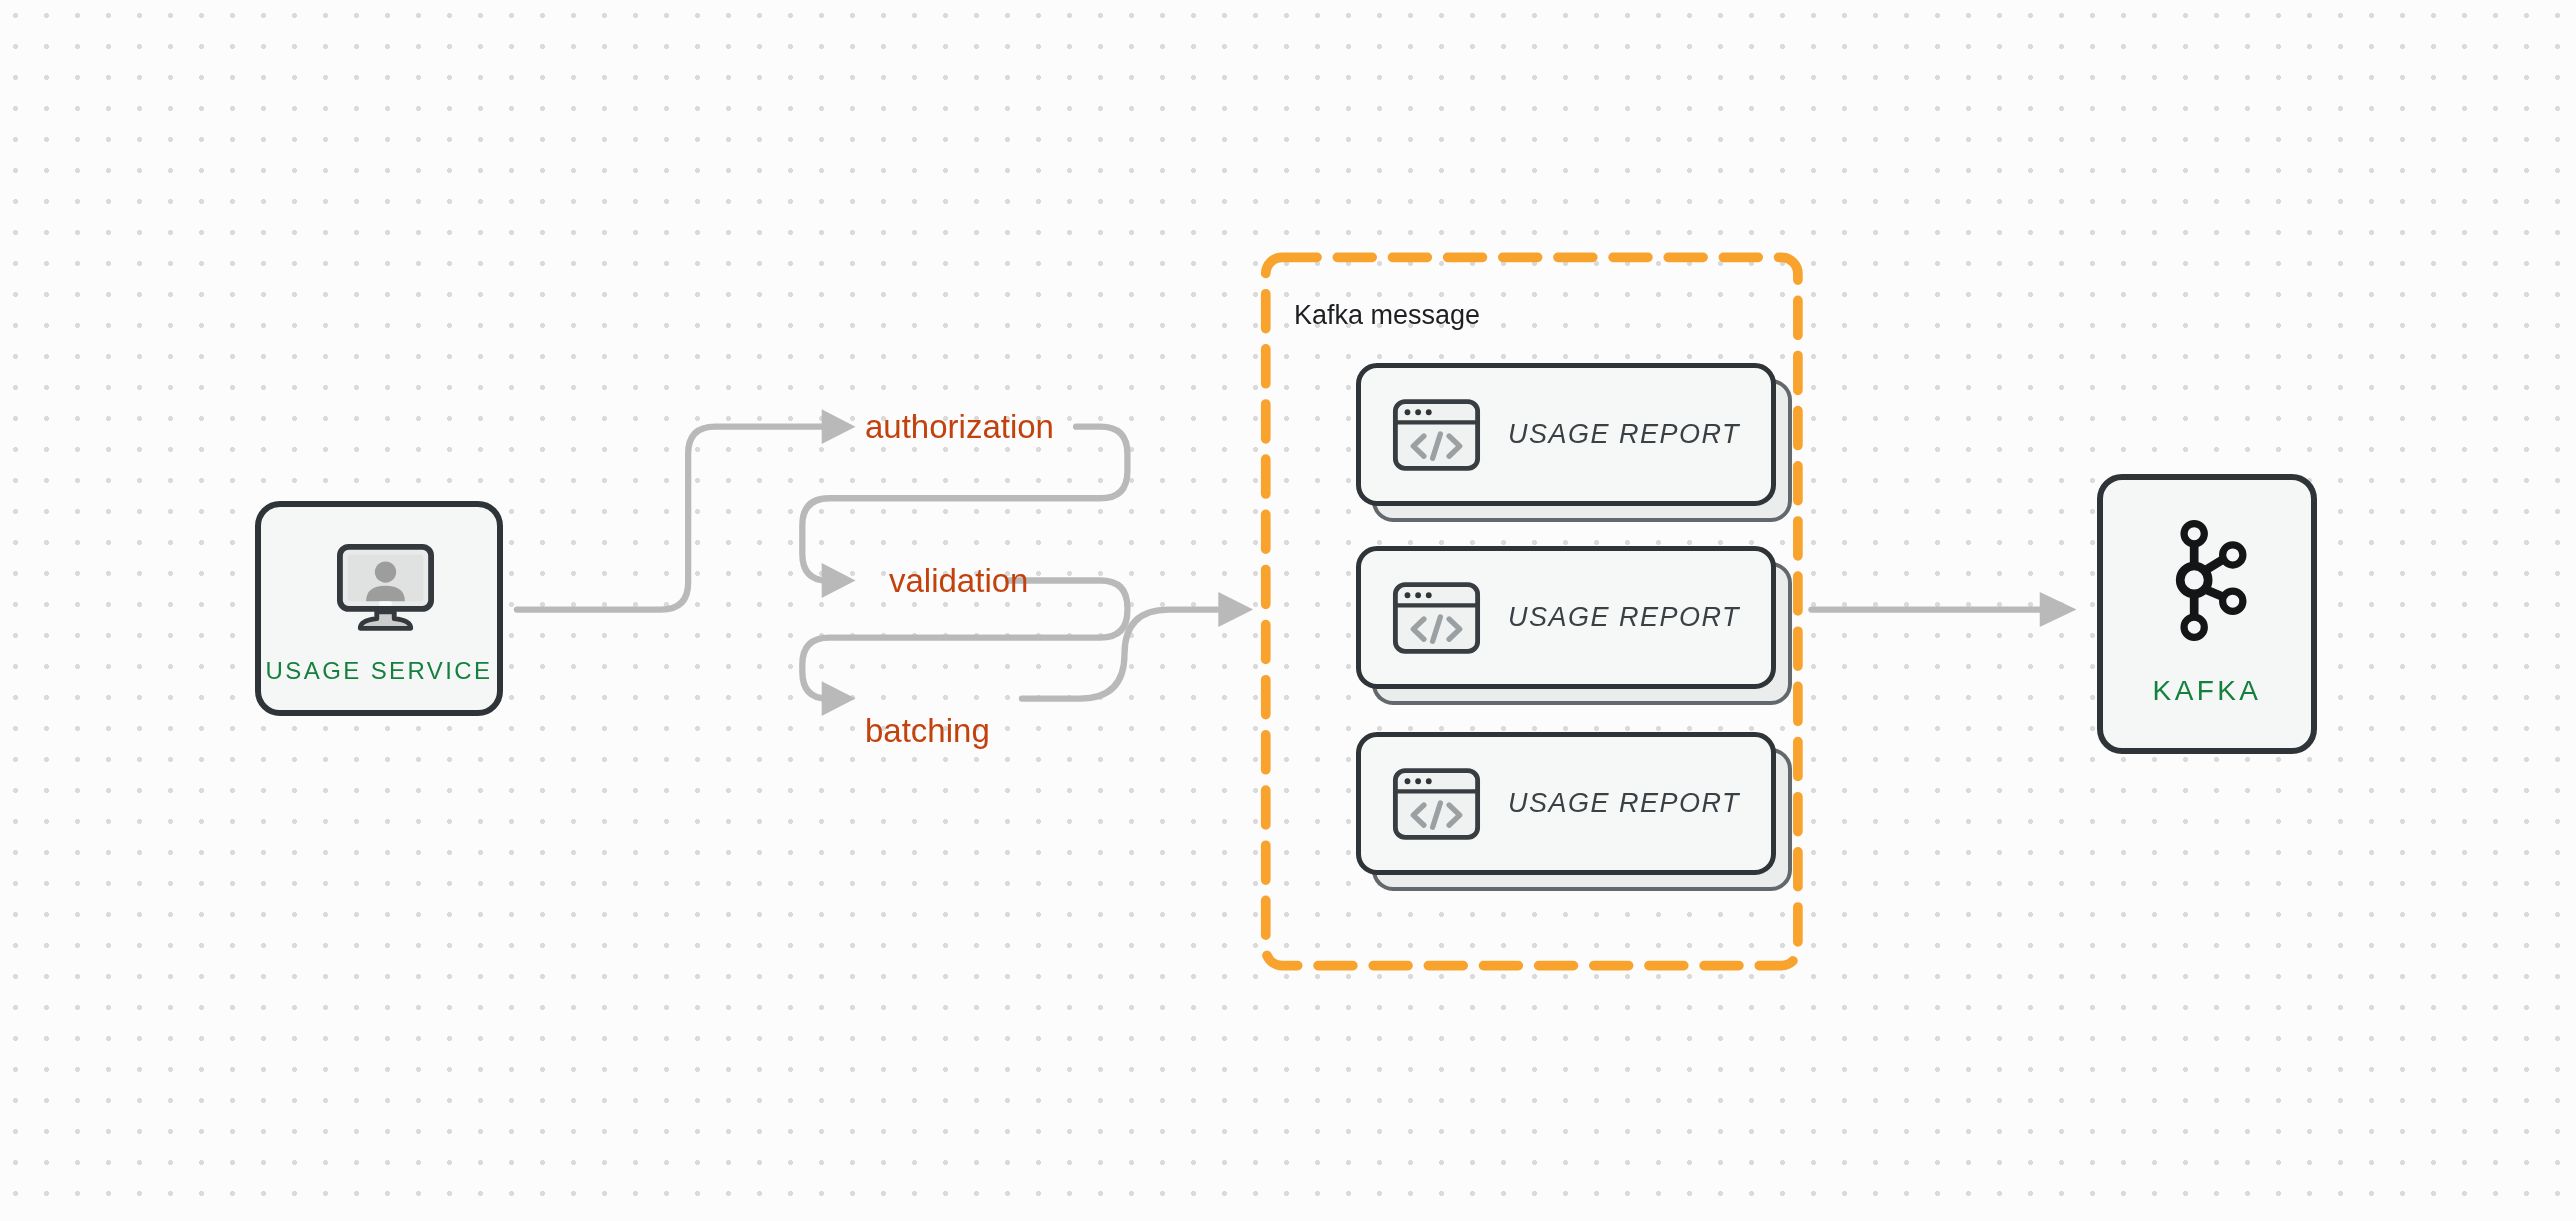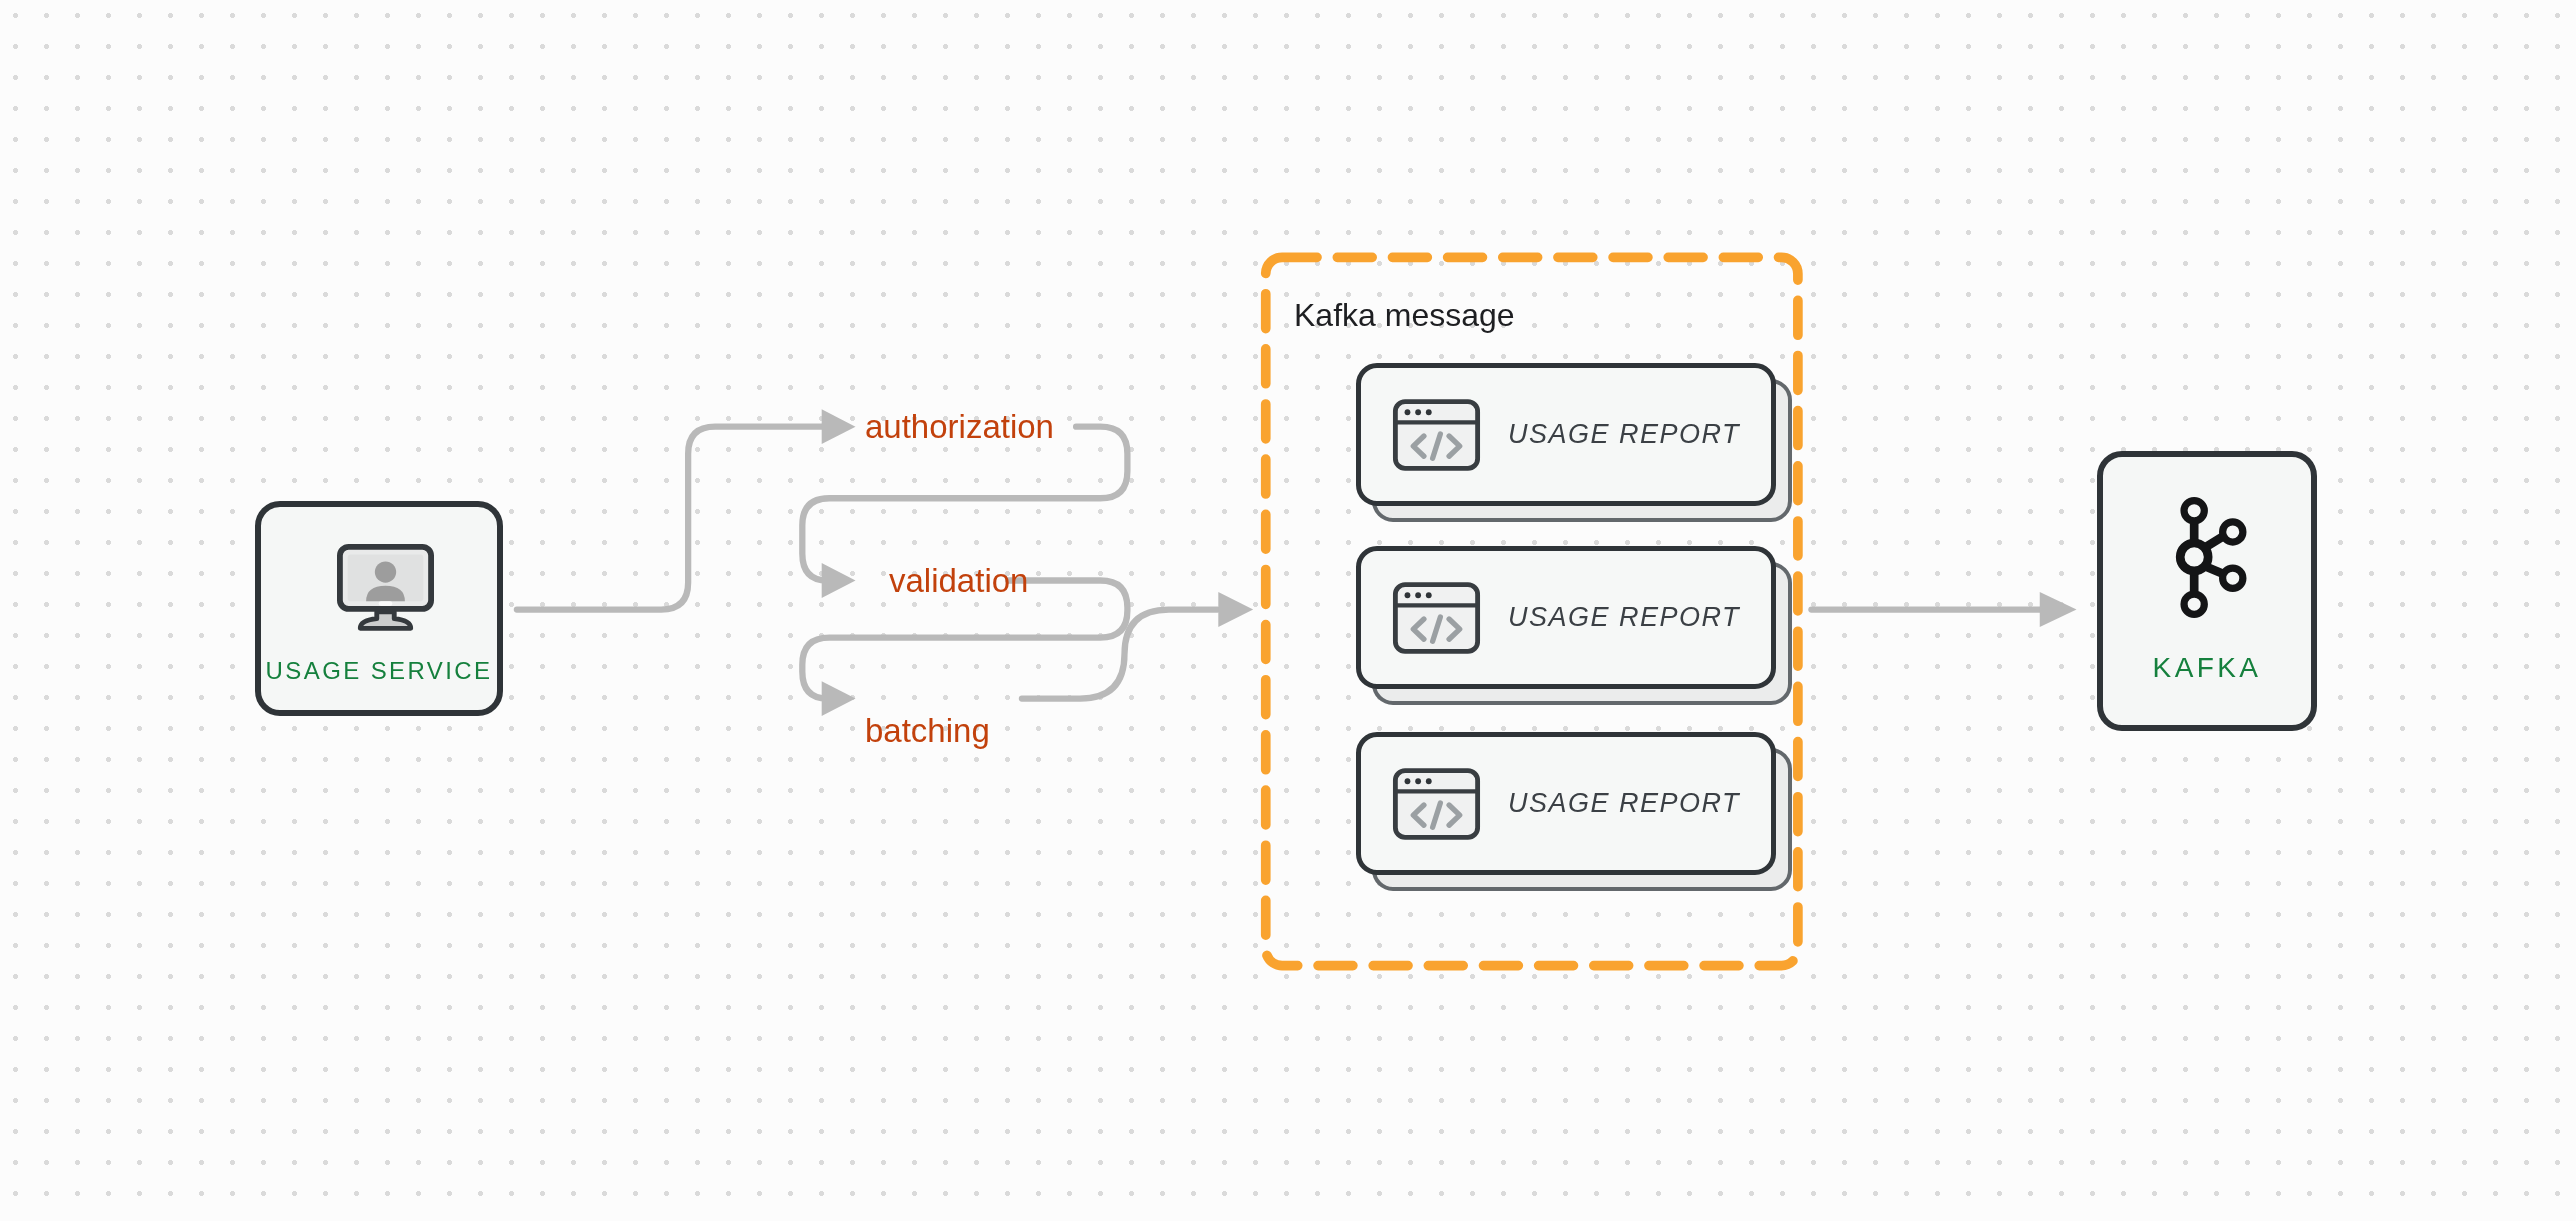--- a/index.html
+++ b/index.html
@@ -17,35 +17,35 @@
     position:absolute;box-sizing:border-box;
     background:#f5f7f6;border:6.8px solid #2f3438;border-radius:25px;
   }
   .node-label{
     position:absolute;width:100%;text-align:center;
     color:#15803d;letter-spacing:2.4px;font-weight:400;
   }
   #usage-service-box{left:255px;top:501px;width:248px;height:215px;}
   #usage-service-box .node-icon{position:absolute;left:74px;top:35px;}
   #usage-service-box .node-label{top:150px;font-size:24px;}
-  #kafka-box{left:2097px;top:451px;width:220px;height:280px;}
+  #kafka-box{left:2097px;top:474px;width:220px;height:280px;}
   #kafka-box .node-icon{position:absolute;left:69px;top:35px;}
   #kafka-box .node-label{top:195px;font-size:28px;letter-spacing:3.4px;}
   
   .step-label{
     position:absolute;height:43px;line-height:43px;
     font-size:33px;color:#c2410c;font-weight:500;white-space:nowrap;
   }
   #step-authorization{left:865px;top:405px;}
   #step-validation{left:889px;top:559px;}
   #step-batching{left:865px;top:677px;margin-top:32px;}
   
   #kafka-message-title{
     position:absolute;left:1294px;top:295px;height:41px;line-height:41px;
-    font-size:32px;color:#1e1f22;font-weight:500;white-space:nowrap;
+    font-size:27px;color:#1e1f22;font-weight:500;white-space:nowrap;
   }
   .report-card{position:absolute;left:1356px;width:420px;height:143px;}
   #report-card-1{top:363px;}
   #report-card-2{top:546px;}
   #report-card-3{top:732px;}
   .card-shadow{
     position:absolute;left:15.5px;top:15.5px;width:100%;height:100%;box-sizing:border-box;
     background:#ebecec;border:4.8px solid #63686c;border-radius:21px;
   }
   .card-front{

